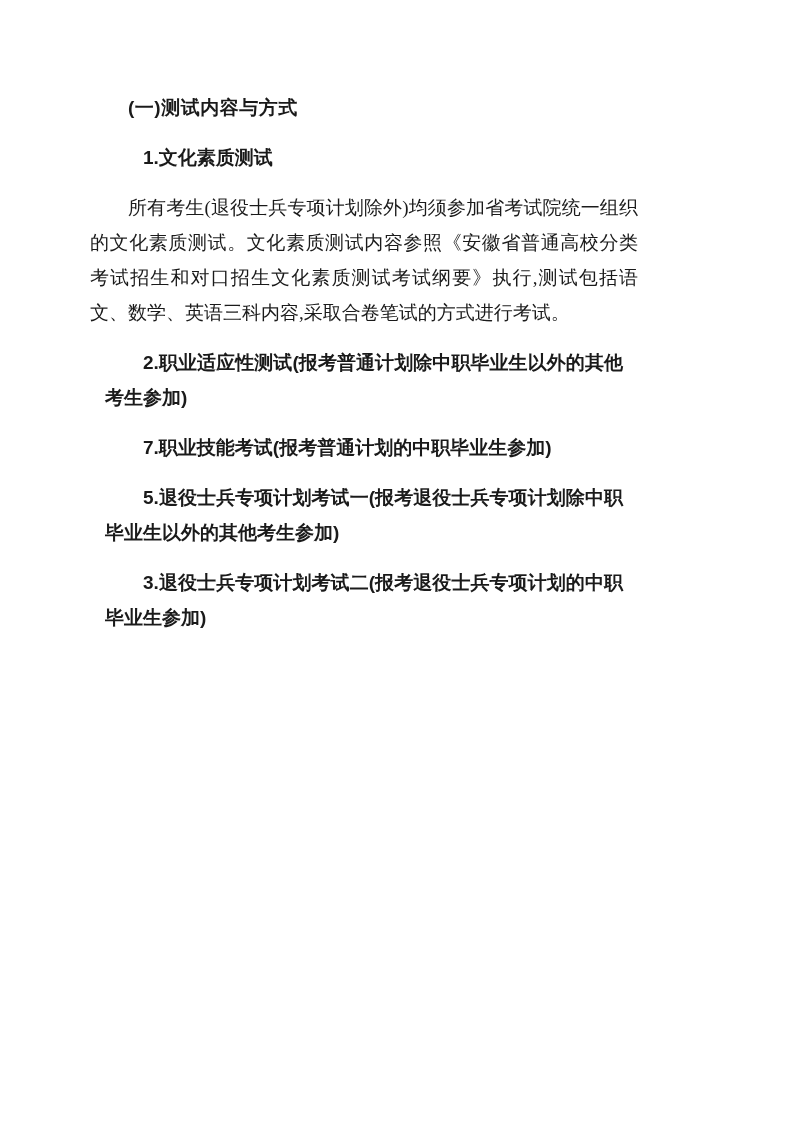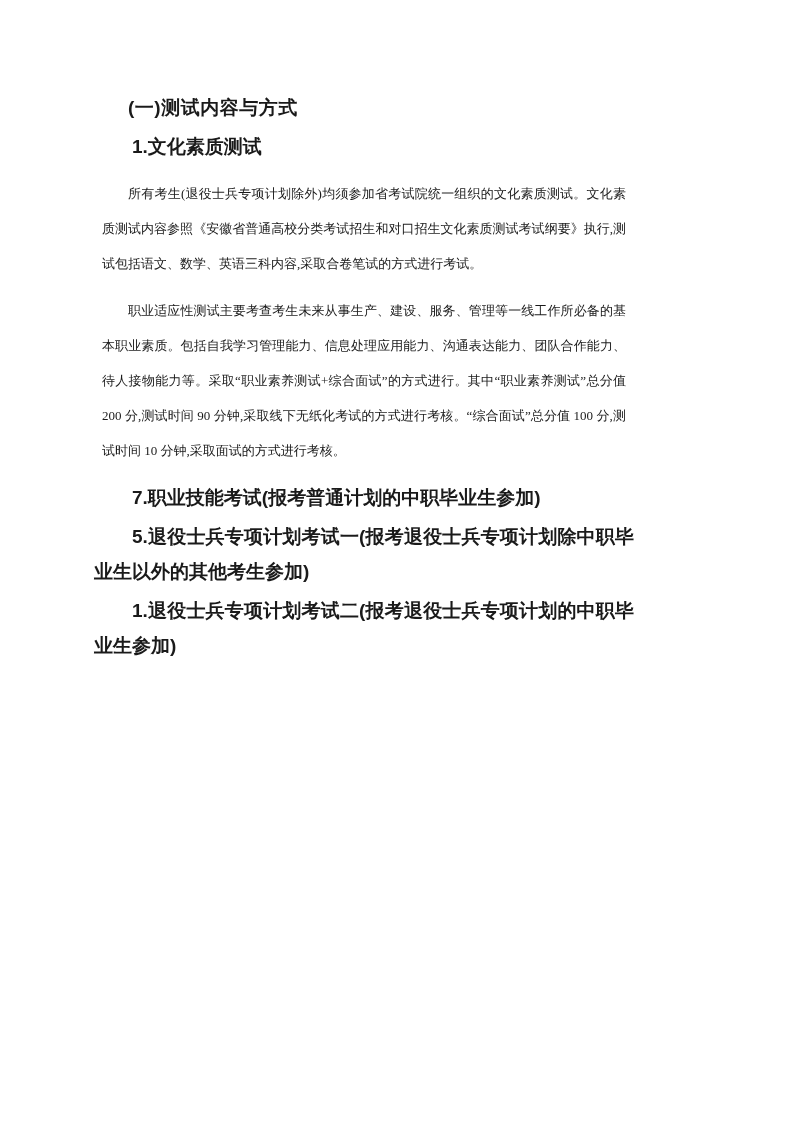--- a/index.html
+++ b/index.html
@@ -29,50 +29,50 @@
   .section-heading {
     margin: 0;
     font-size: 19px;
     line-height: 35px;
     font-weight: bold;
     font-family: "Liberation Sans", "DejaVu Sans", sans-serif;
     text-indent: 2em;
     letter-spacing: 0.5px;
   }
   .subheading {
-    margin: 4px;
+    margin: 15px;
     font-size: 19px;
     line-height: 35px;
     font-weight: bold;
     font-family: "Liberation Sans", "DejaVu Sans", sans-serif;
     text-indent: 2em;
     text-align: justify;
   }
   .para {
-    margin: 12px;
-    font-size: 13px;
+    margin: 0;
+    font-size: 19px;
     line-height: 35px;
     text-indent: 2em;
     text-align: justify;
     font-family: "Liberation Serif", "DejaVu Serif", serif;
   }
 </style>
 </head>
 <body>
 
 <div class="page">
   <div class="doc">
 
     <h2 class="section-heading">(一)测试内容与方式</h2>
 
     <h3 class="subheading">1.文化素质测试</h3>
     <p class="para">所有考生(退役士兵专项计划除外)均须参加省考试院统一组织的文化素质测试。文化素质测试内容参照《安徽省普通高校分类考试招生和对口招生文化素质测试考试纲要》执行,测试包括语文、数学、英语三科内容,采取合卷笔试的方式进行考试。</p>
 
-    <p class="para">职业适应性测试主要考查考生未来从事生产、建设、服务、管理等一线工作所必备的基本职业素质。包括自我学习管理能力、信息处理应用能力、沟通表达能力、团队合作能力、待人接物能力等。采取“职业素养测试+综合面试”的方式进行。其中“职业素养测试”总分值 200 分,测试时间 90 分钟,采取线下无纸化考试的方式进行考核。“综合面试”总分值 100 分,测试时间 10 分钟,采取面试的方式进行考核。</p>
+    <h3 class="subheading">2.职业适应性测试(报考普通计划除中职毕业生以外的其他考生参加)</h3>
 
     <h3 class="subheading">7.职业技能考试(报考普通计划的中职毕业生参加)</h3>
 
     <h3 class="subheading">5.退役士兵专项计划考试一(报考退役士兵专项计划除中职毕业生以外的其他考生参加)</h3>
 
-    <h3 class="subheading">1.退役士兵专项计划考试二(报考退役士兵专项计划的中职毕业生参加)</h3>
+    <h3 class="subheading">3.退役士兵专项计划考试二(报考退役士兵专项计划的中职毕业生参加)</h3>
 
   </div>
 </div>
 
 </body></html>

